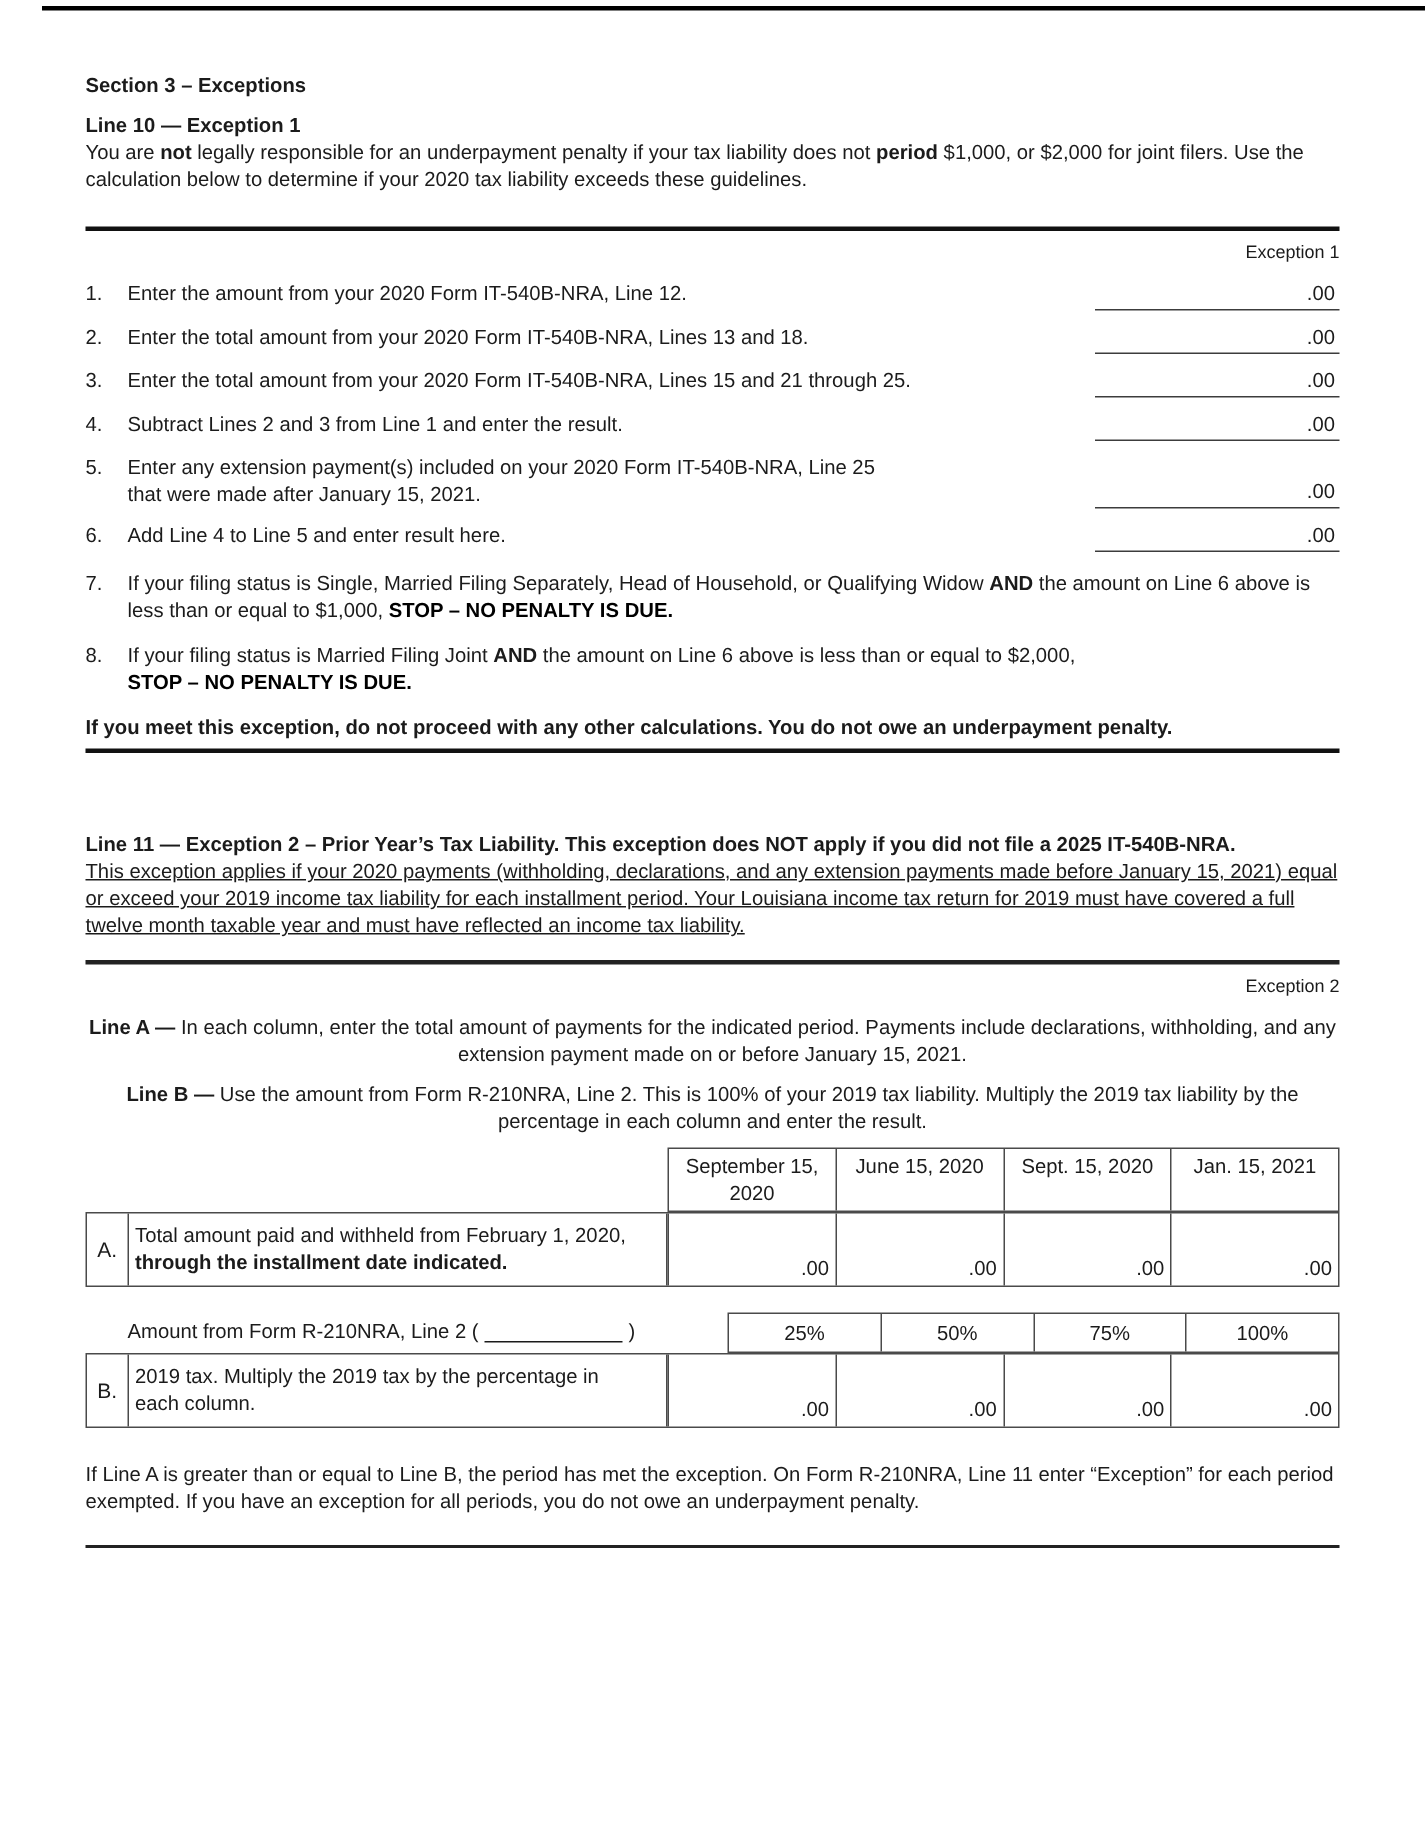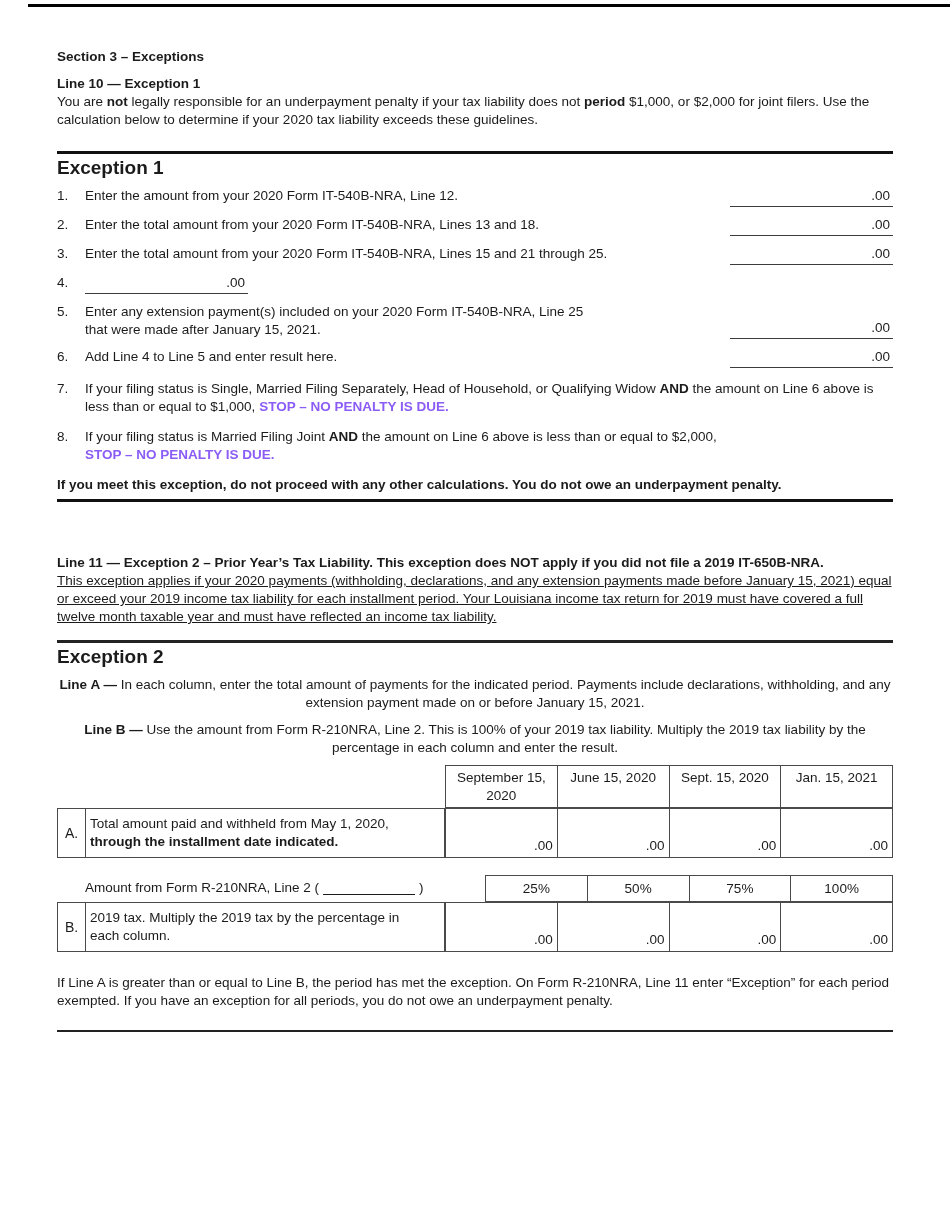--- a/index.html
+++ b/index.html
@@ -15,30 +15,30 @@
     color: #1b1b1b;
     overflow: hidden;
   }
   .top-rule {
     position: absolute;
     top: 4px; left: 28px; right: 0;
     height: 3px; background: #000;
   }
   .content { padding: 0 57px; }
   .b { font-weight: bold; }
-  .stop { color: #8b5cf6; font-weight: bold; }
+  .stop { color: #000000; font-weight: bold; }
 
   .section-title { padding-top: 48px; font-weight: bold; }
   .line-heading  { margin-top: 9px; font-weight: bold; }
   .intro-para    { margin: 0; }
 
   .heavy-rule { height: 3px; background: #111; margin-top: 22px; }
   .exc-heading {
-    text-align: left; font-weight: bold;
-    font-size: 19px; line-height: 20px;
+    text-align: right; font-weight: normal;
+    font-size: 12px; line-height: 20px;
     margin: 4px 0 2px 0;
   }
 
   .calc-row { display: flex; align-items: flex-start; margin-top: 9px; }
   .calc-num  { width: 28px; flex: none; }
   .calc-text { flex: 1; padding-right: 12px; }
   .calc-amt  {
     width: 163px; flex: none;
     align-self: flex-end;
     text-align: right;
@@ -158,20 +158,21 @@
     </div>
 
     <div class="calc-row">
       <div class="calc-num">3.</div>
       <div class="calc-text">Enter the total amount from your 2020 Form IT-540B-NRA, Lines 15 and 21 through 25.</div>
       <div class="calc-amt">.00</div>
     </div>
 
     <div class="calc-row">
       <div class="calc-num">4.</div>
+      <div class="calc-text">Subtract Lines 2 and 3 from Line 1 and enter the result.</div>
       <div class="calc-amt">.00</div>
     </div>
 
     <div class="calc-row">
       <div class="calc-num">5.</div>
       <div class="calc-text">
         <div>Enter any extension payment(s) included on your 2020 Form IT-540B-NRA, Line 25</div>
         <div>that were made after January 15, 2021.</div>
       </div>
       <div class="calc-amt">.00</div>
@@ -190,42 +191,42 @@
 
     <div class="calc-row note-row">
       <div class="calc-num">8.</div>
       <div class="calc-text"><span>If your filing status is Married Filing Joint </span><span class="b">AND</span><span> the amount on Line 6 above is less than or equal to $2,000,</span><br><span class="stop">STOP – NO PENALTY IS DUE.</span></div>
     </div>
 
     <div class="summary-line">If you meet this exception, do not proceed with any other calculations. You do not owe an underpayment penalty.</div>
     <div class="end-rule"></div>
 
     <div class="line11-block">
-      <div class="b">Line 11 — Exception 2 – Prior Year’s Tax Liability. This exception does NOT apply if you did not file a 2019 IT-650B-NRA.</div>
+      <div class="b">Line 11 — Exception 2 – Prior Year’s Tax Liability. This exception does NOT apply if you did not file a 2025 IT-540B-NRA.</div>
       <p class="line11-body">This exception applies if your 2020 payments (withholding, declarations, and any extension payments made before January 15, 2021) equal or exceed your 2019 income tax liability for each installment period. Your Louisiana income tax return for 2019 must have covered a full twelve month taxable year and must have reflected an income tax liability.</p>
     </div>
 
     <div class="exc2-rule"></div>
     <div class="exc-heading">Exception 2</div>
 
     <p class="lead-para"><span class="b">Line A —</span><span> In each column, enter the total amount of payments for the indicated period. Payments include declarations, withholding, and any extension payment made on or before January 15, 2021.</span></p>
 
     <p class="lead-para"><span class="b">Line B —</span><span> Use the amount from Form R-210NRA, Line 2. This is 100% of your 2019 tax liability. Multiply the 2019 tax liability by the percentage in each column and enter the result.</span></p>
 
     <div class="tableA">
       <div class="thead-row">
         <div class="th-cell">September 15, 2020</div>
         <div class="th-cell">June 15, 2020</div>
         <div class="th-cell">Sept. 15, 2020</div>
         <div class="th-cell">Jan. 15, 2021</div>
       </div>
       <div class="tbody-row">
         <div class="t-label">A.</div>
         <div class="t-desc">
-          <div>Total amount paid and withheld from May 1, 2020,</div>
+          <div>Total amount paid and withheld from February 1, 2020,</div>
           <div class="b">through the installment date indicated.</div>
         </div>
         <div class="t-val">.00</div>
         <div class="t-val">.00</div>
         <div class="t-val">.00</div>
         <div class="t-val">.00</div>
       </div>
     </div>
 
     <div>

